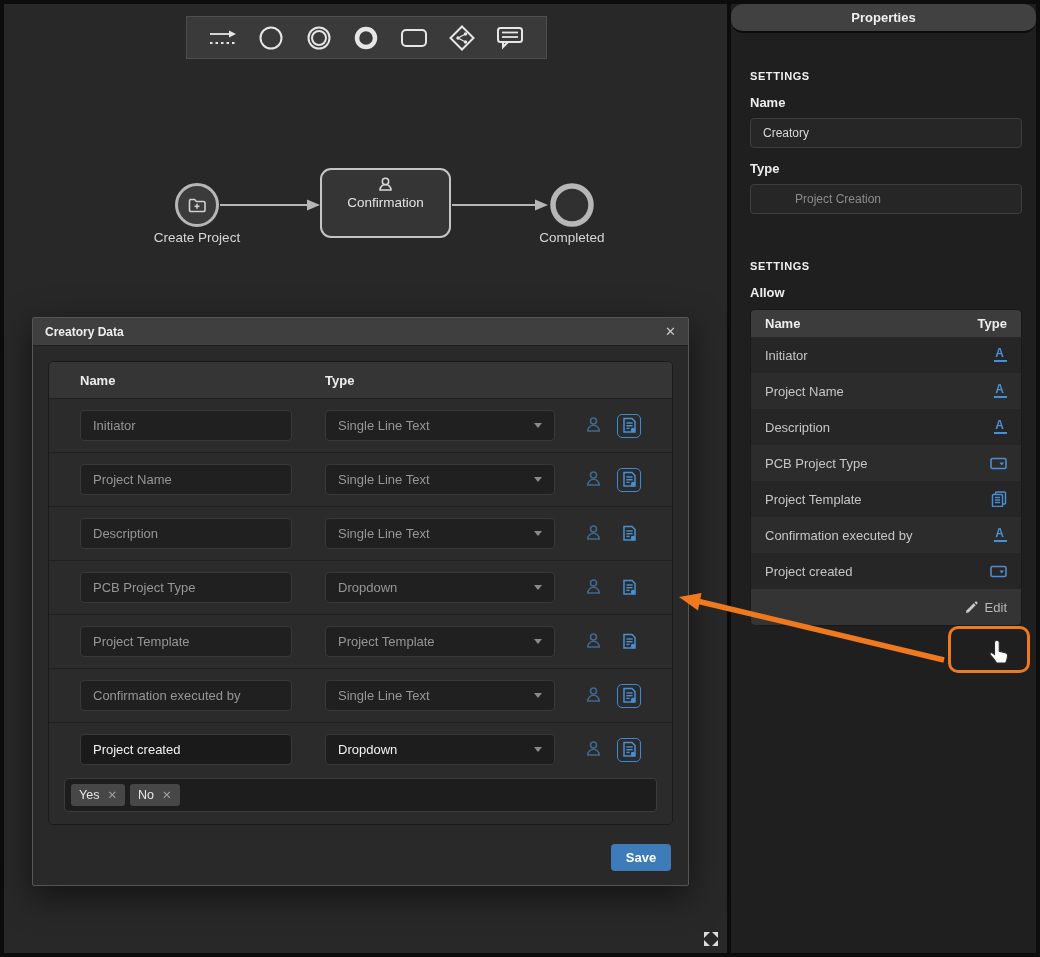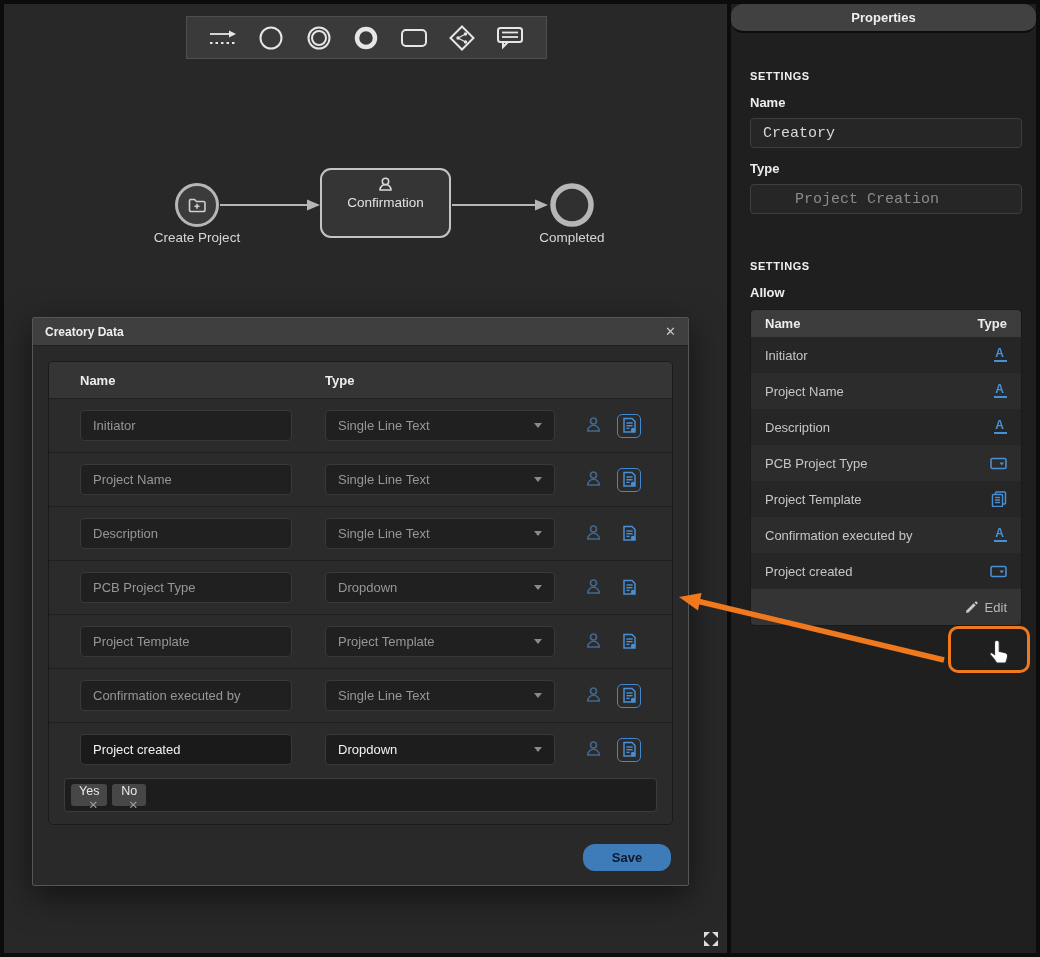--- a/index.html
+++ b/index.html
@@ -80,47 +80,47 @@
     border-radius:5px; border:1.5px solid transparent; cursor:pointer;
   }
   .icon-doc.boxed { border-color:#4388cf; }
   .tags-field {
     margin:2px 15px 12px -16px; width:593px; height:34px;
     background:#1d1d1d; border:1px solid #3c3c3c; border-radius:4px;
     display:flex; align-items:center; padding:0 6px; gap:5px;
   }
   .tag {
     height:22px; background:#474747; border-radius:3px; display:flex;
-    align-items:center; padding:0 8px; font-size:12.5px; color:#e8e8e8;flex-direction:column;
+    align-items:center; padding:0 8px; font-size:12.5px; color:#e8e8e8;
   }
   .tag .tag-x { margin-left:8px; color:#9f9f9f; font-size:11.5px; cursor:pointer; }
   #save-btn {
-    position:absolute; right:17px; bottom:15px; width:88px; height:27px;
-    background:var(--accent,#3e7cb9); border:none; border-radius:12px;
-    color:#0f172a; font-weight:bold; font-size:13px; font-family:inherit; cursor:pointer;
+    position:absolute; right:17px; bottom:15px; width:60px; height:27px;
+    background:var(--accent,#3e7cb9); border:none; border-radius:4px;
+    color:#ffffff; font-weight:bold; font-size:13px; font-family:inherit; cursor:pointer;
   }
   
   #expand { position:absolute; left:698px; top:926px; width:18px; height:18px; cursor:pointer; }
   
   #panel {
     position:absolute; left:731px; top:4px; width:305px; height:949px;
     background:#1f1f1f;
   }
   #panel-header {
     height:29px; background:#414141; border-bottom:2px solid #0c0c0c;
     display:flex; align-items:center; justify-content:center;
     font-weight:bold; font-size:13px; color:#efefef;border-radius:12px;
   }
   #panel-content { padding:37px 14px 0 19px; }
   .section-heading { font-size:11px; font-weight:bold; letter-spacing:.6px; color:#f0f0f0; }
   .field-label { font-weight:bold; font-size:13px; color:#ededed; margin-top:13px; }
   .p-input {
     margin-top:8px; width:272px; height:30px; background:#262626;
     border:1px solid #3e3e3e; border-radius:4px; color:#d8d8d8;
-    font-size:15px; font-family:Liberation Mono, monospace; padding:0 12px; outline:none;
+    font-size:12px; font-family:Liberation Sans, sans-serif; padding:0 12px; outline:none;
   }
   .p-input.dim { color:#8b8b8b;padding-left:44px; }
   #checkbox-row { margin-top:15px; font-size:12.5px; line-height:17px; color:#e6e6e6; width:272px; }
   #checkbox {
     display:inline-flex; vertical-align:-3px; margin-right:10px; margin-left:3px;
     width:15px; height:15px; background:var(--check,#2f78c8); border-radius:2px;
     align-items:center; justify-content:center; color:#fff; font-size:10px; cursor:pointer;
   }
   #settings-section { margin-top:46px; }
   #prop-table {

